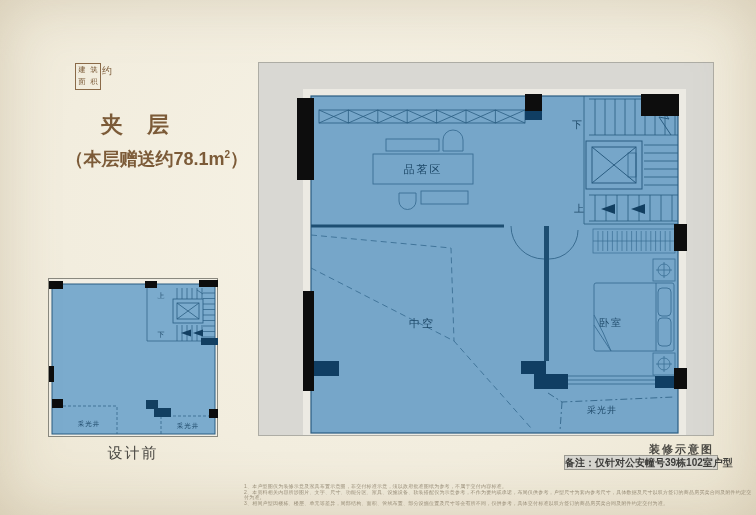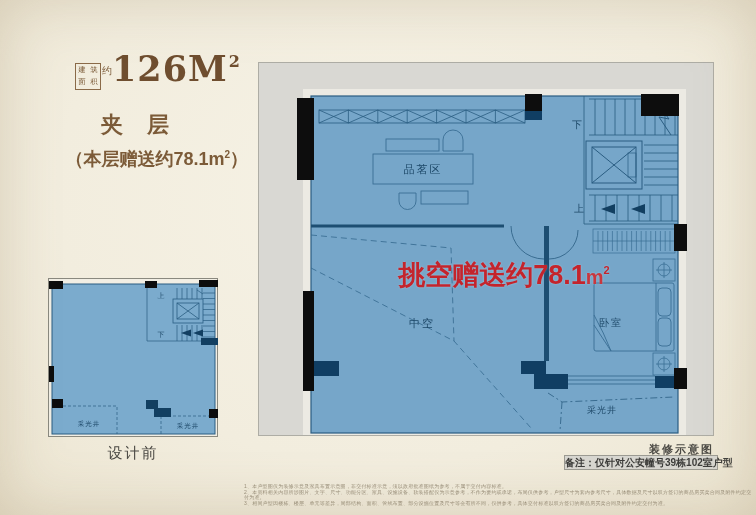--- a/index.html
+++ b/index.html
@@ -53,21 +53,20 @@
 <div id="page">
 
   <div class="hdr-line">
     <div class="prefix-box">
       <span>建</span>
       <span>筑</span>
       <span>面</span>
       <span>积</span>
     </div>
     <span class="approx">约</span>
-    <span class="area-val"><span>126M</span><sup class="area-sup">2</sup></span>
   </div>
   <div class="floor-title">夹 层</div>
   <div class="bonus-note"><span>（本层赠送约78.1</span><span>m</span><sup>2</sup><span>）</span></div>
 
   <div class="before-panel">
     <svg viewBox="0 0 170 159" width="170" height="159">
       <rect x="3" y="5" width="163" height="150" fill="#7babcd" stroke="#2a5d82" stroke-width="1"></rect>
 
       <g fill="none" stroke="#2a5d82" stroke-width="0.7">
         <path d="M98,9V62H166"></path>
@@ -209,21 +208,20 @@
       </g>
       <g fill="#103e63" stroke="none">
         <rect x="266" y="48" width="17" height="9"></rect>
         <rect x="55" y="298" width="25" height="15"></rect>
         <rect x="262" y="298" width="25" height="13"></rect>
         <rect x="275" y="311" width="34" height="15"></rect>
         <rect x="396" y="313" width="19" height="12"></rect>
       </g>
     </svg>
 
-    <div class="highlight"><span>挑空赠送约78.1</span><span class="unit">m</span><sup>2</sup></div>
   </div>
   <div class="main-caption">装修示意图</div>
 
   <div class="note-box">备注：仅针对公安幢号39栋102室户型</div>
   <div class="disclaimer">
     <div>1、本户型图仅为装修示意及家具布置示意图，非交付标准示意，须以政府批准图纸为参考，不属于交付内容标准。</div>
     <div>2、本资料相关内容所涉图片、文字、尺寸、功能分区、家具、设施设备、软装搭配仅为示意参考，不作为要约或承诺，布局仅供参考，户型尺寸为套内参考尺寸，具体数据及尺寸以双方签订的商品房买卖合同及附件约定交付为准。</div>
     <div>3、相同户型因楼栋、楼层、单元等差异，局部结构、面积、管线布置、部分设施位置及尺寸等会有所不同，仅供参考，具体交付标准以双方签订的商品房买卖合同及附件约定交付为准。</div>
   </div>
 

